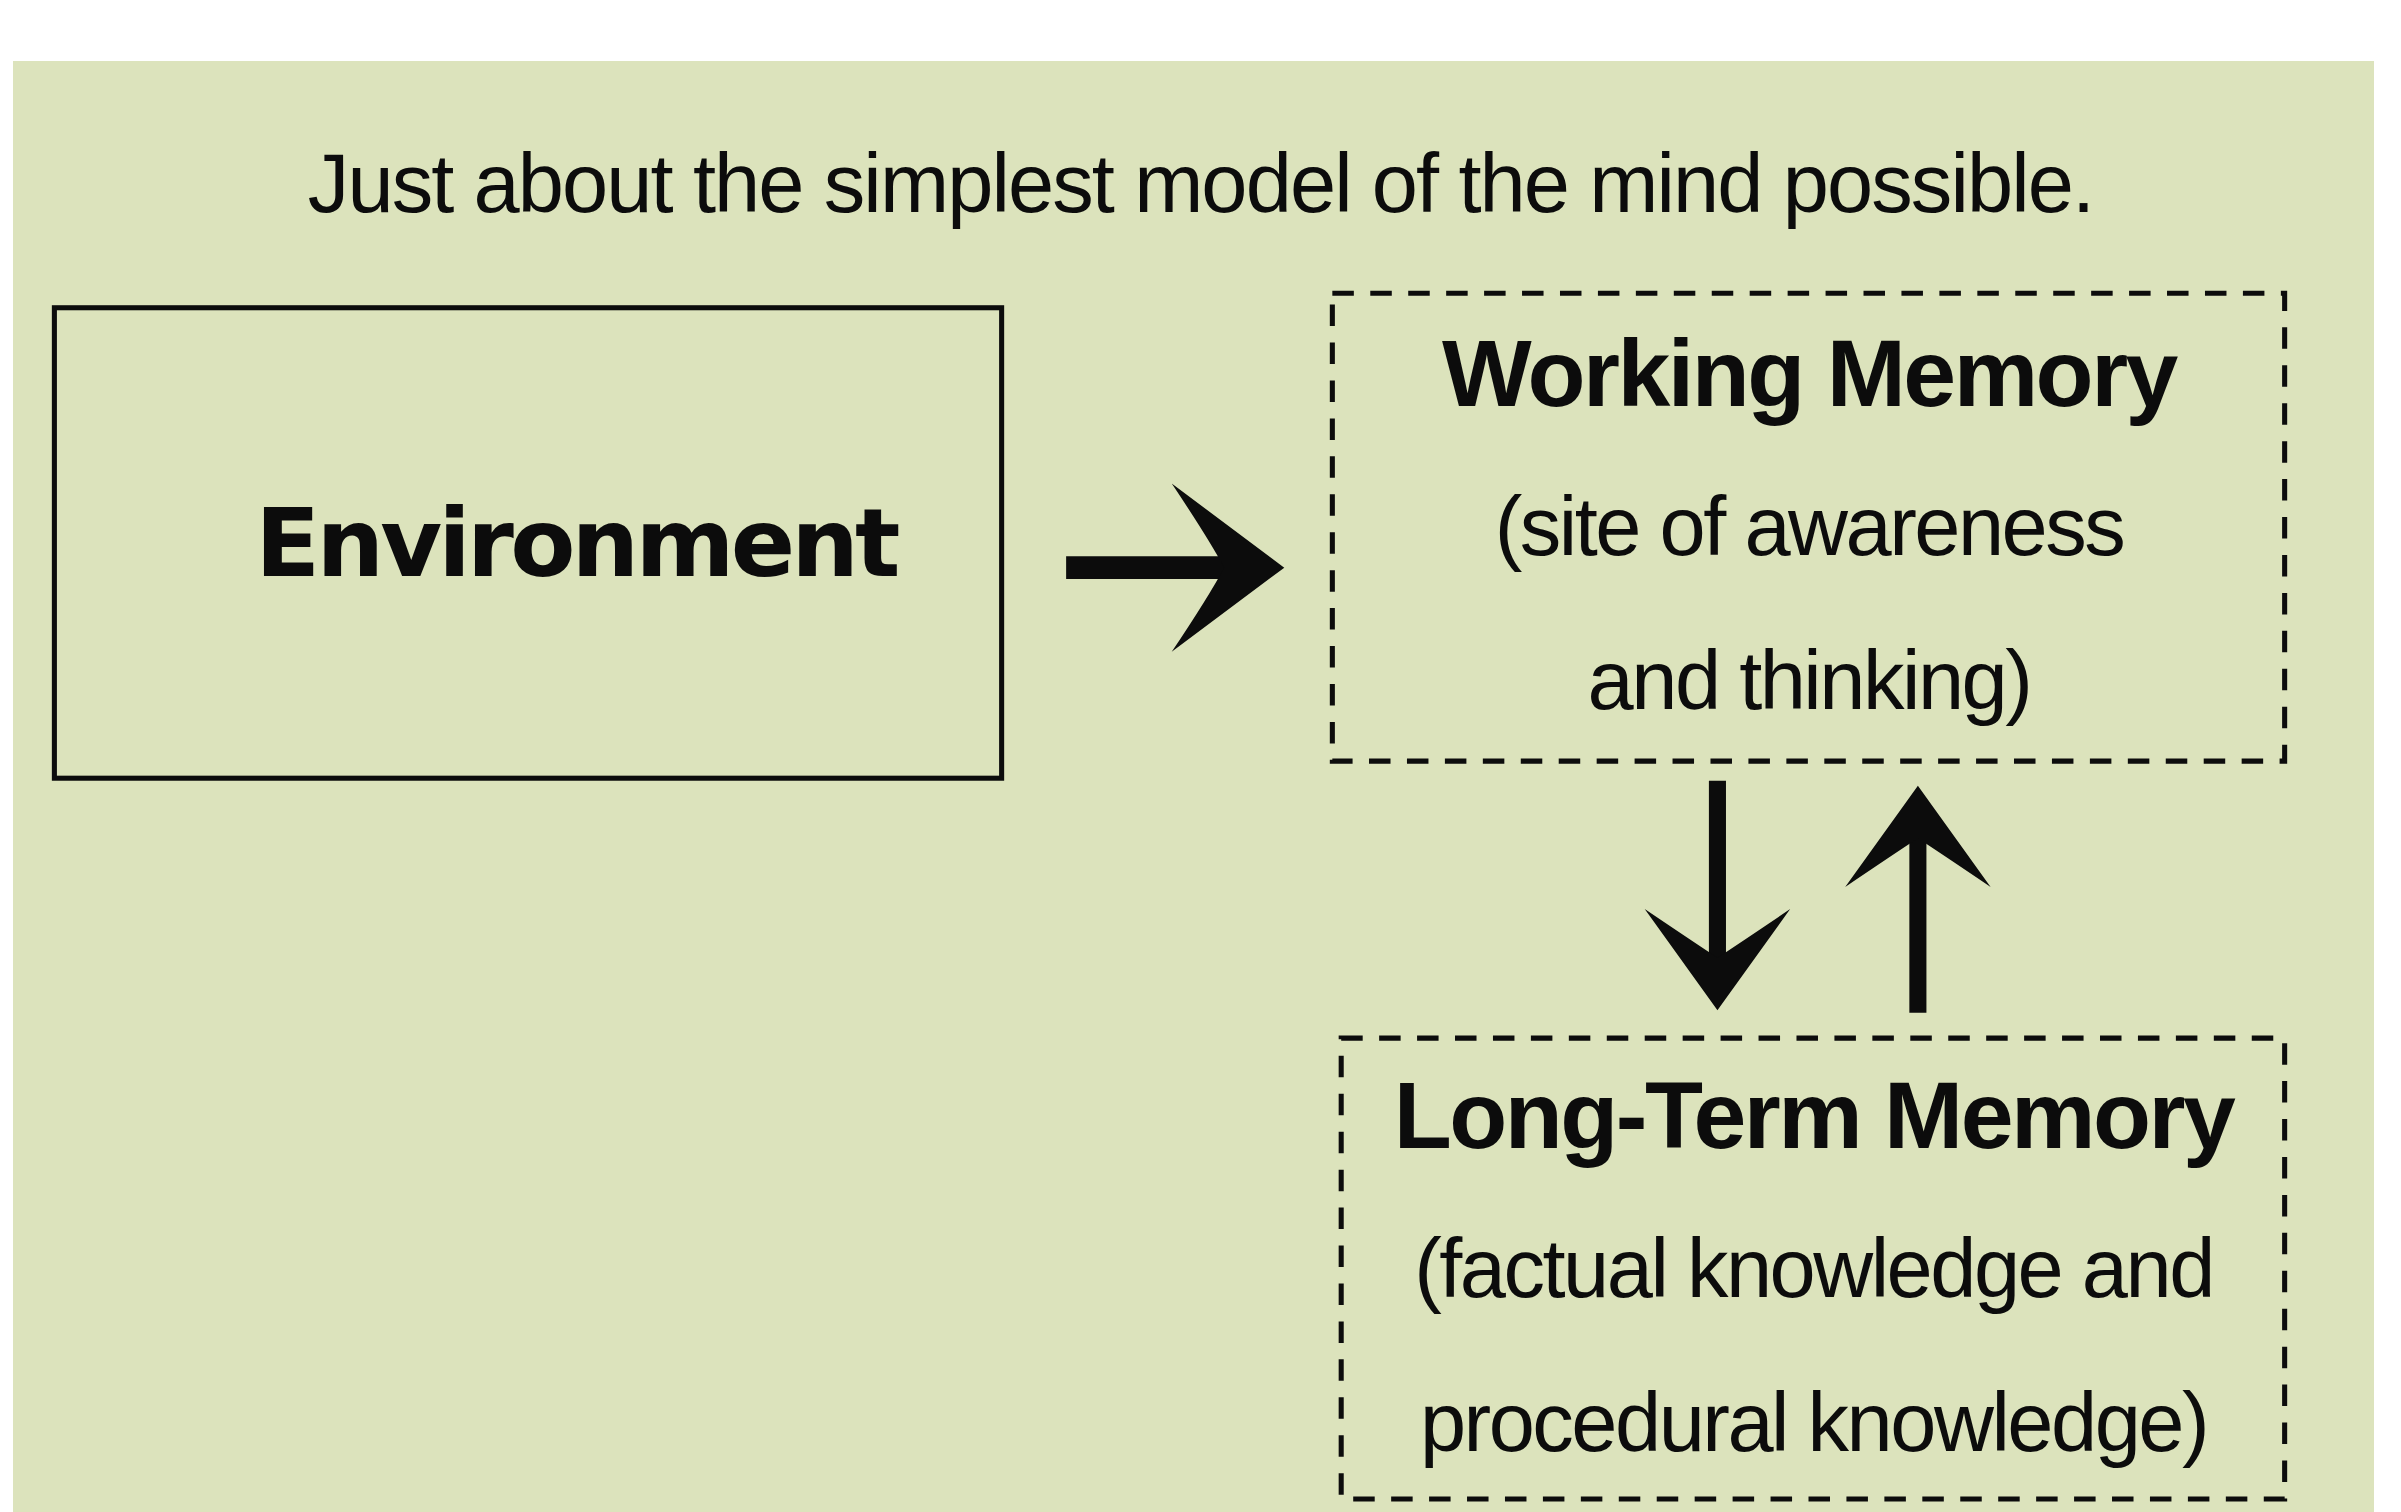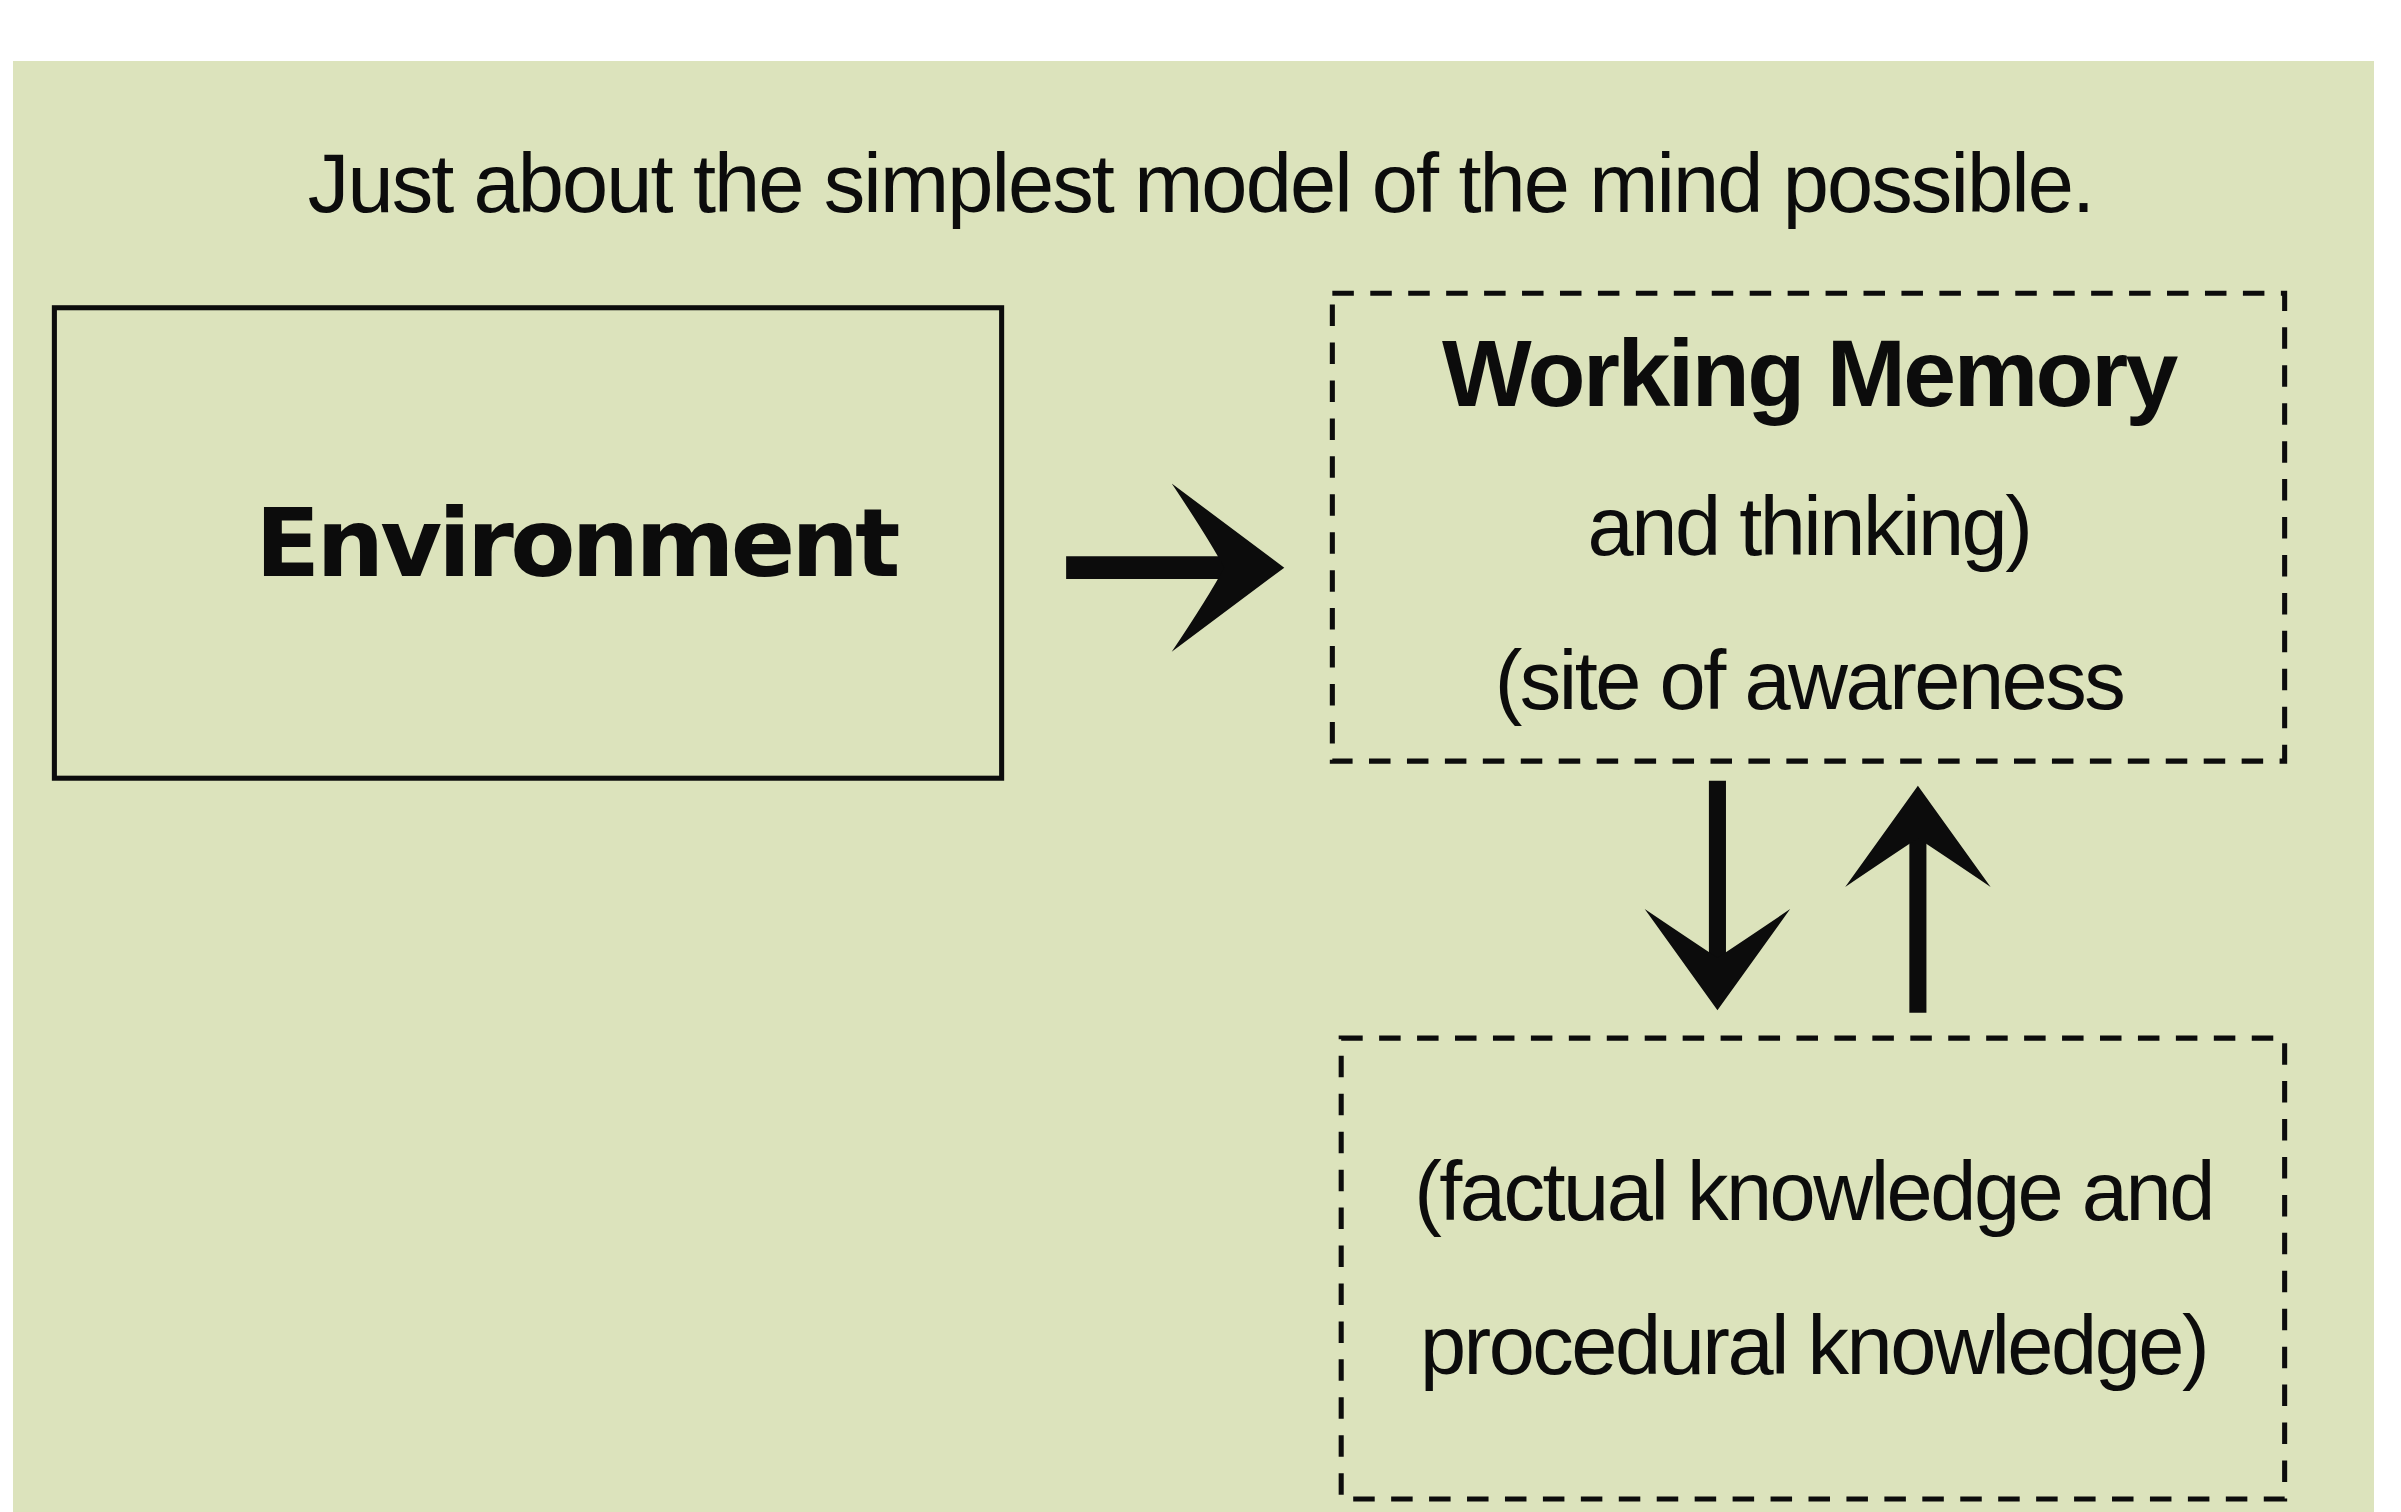--- a/index.html
+++ b/index.html
@@ -88,22 +88,23 @@
   </svg>
 
   <div class="fig-title">Just about the simplest model of the mind possible.</div>
 
   <div class="node node-env">
     <span class="env-label">Environment</span>
   </div>
 
   <div class="node node-wm">
     <div class="box-heading">Working Memory</div>
+    <div class="box-sub">(site of awareness</div>
     <div class="box-sub">and thinking)</div>
-    <div class="box-sub">(site of awareness</div>
   </div>
 
   <div class="node node-ltm">
+    <div class="box-heading">Long-Term Memory</div>
     <div class="box-sub">(factual knowledge and</div>
     <div class="box-sub">procedural knowledge)</div>
   </div>
 </div>
 
 
 </body></html>

